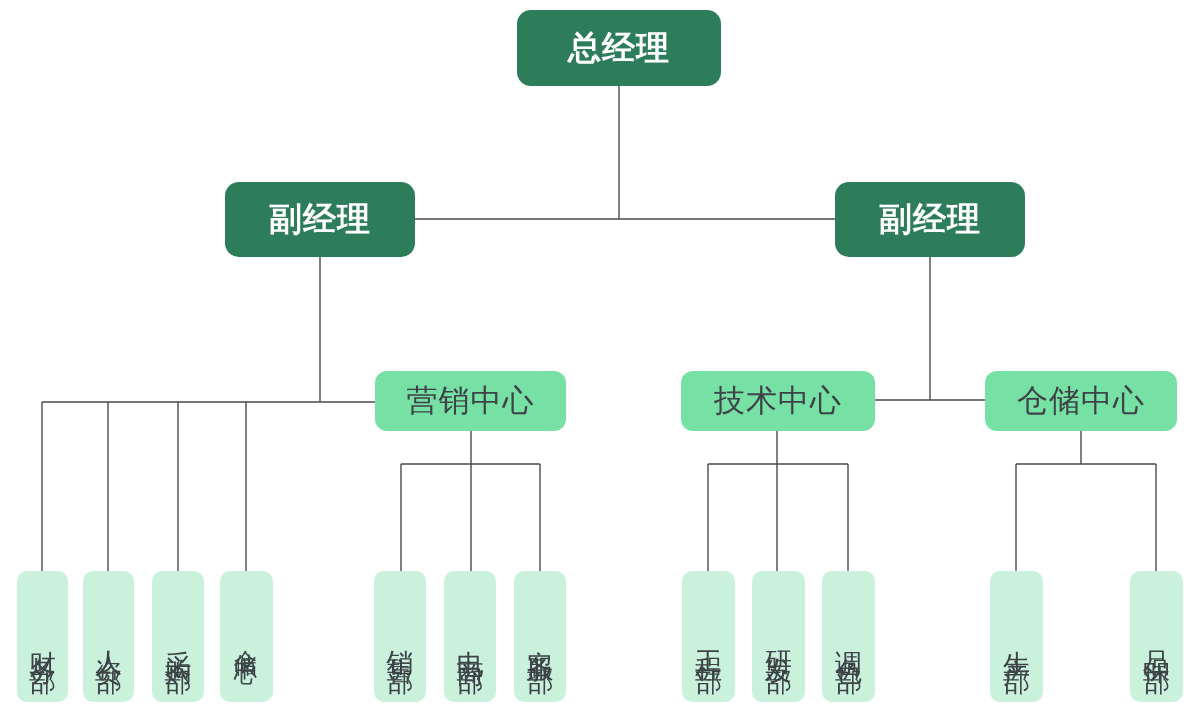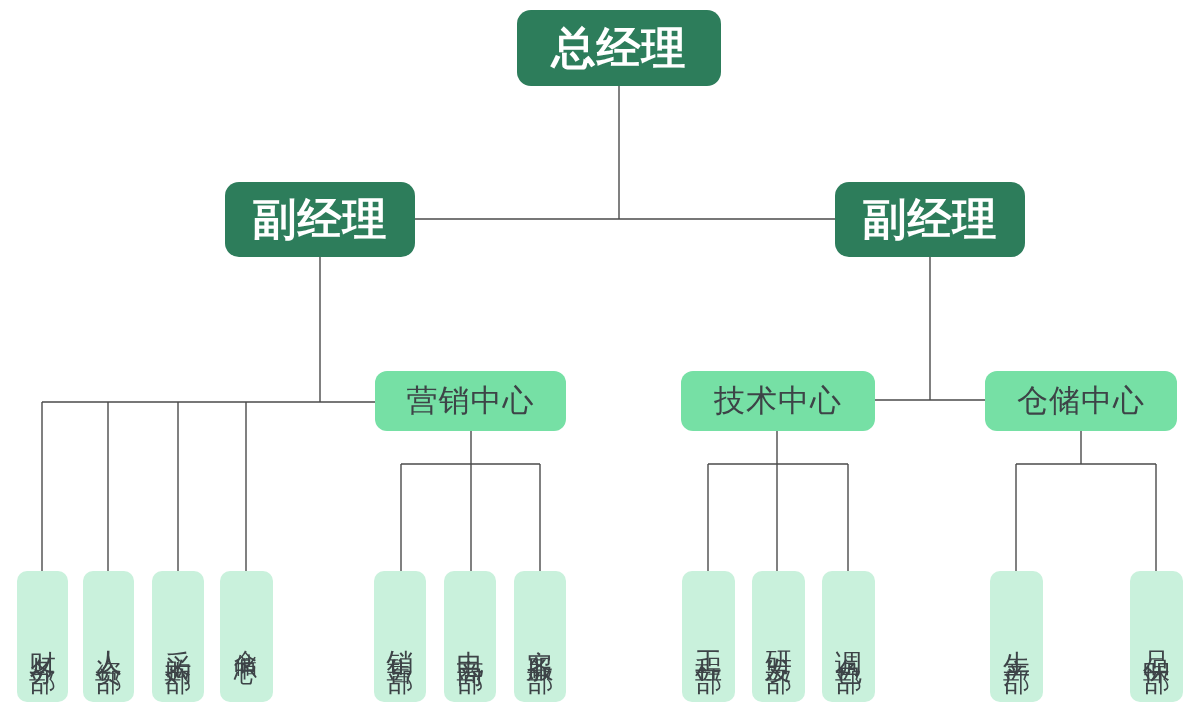--- a/index.html
+++ b/index.html
@@ -9,21 +9,21 @@
   }
   #canvas{position:absolute;left:0;top:0;width:1200px;height:718px;}
   #connectors{position:absolute;left:0;top:0;z-index:0;}
   .node{
     position:absolute;z-index:1;box-sizing:border-box;
     display:flex;align-items:center;justify-content:center;
     text-align:center;
   }
   .l1{
     background:#2d7d5b;color:#ffffff;border-radius:14px;
-    font-size:44px;font-weight:bold;letter-spacing:1px;
+    font-size:33px;font-weight:bold;letter-spacing:1px;
   }
   .l2{
     background:#76e0a5;color:#3d4347;border-radius:12px;
     font-size:31px;font-weight:400;letter-spacing:1px;
   }
   .leaf{
     background:#c9f1dc;color:#3d4347;border-radius:10px;
     font-size:27px;font-weight:400;
     writing-mode:vertical-rl;text-orientation:upright;
     letter-spacing:8px;text-indent:8px;

